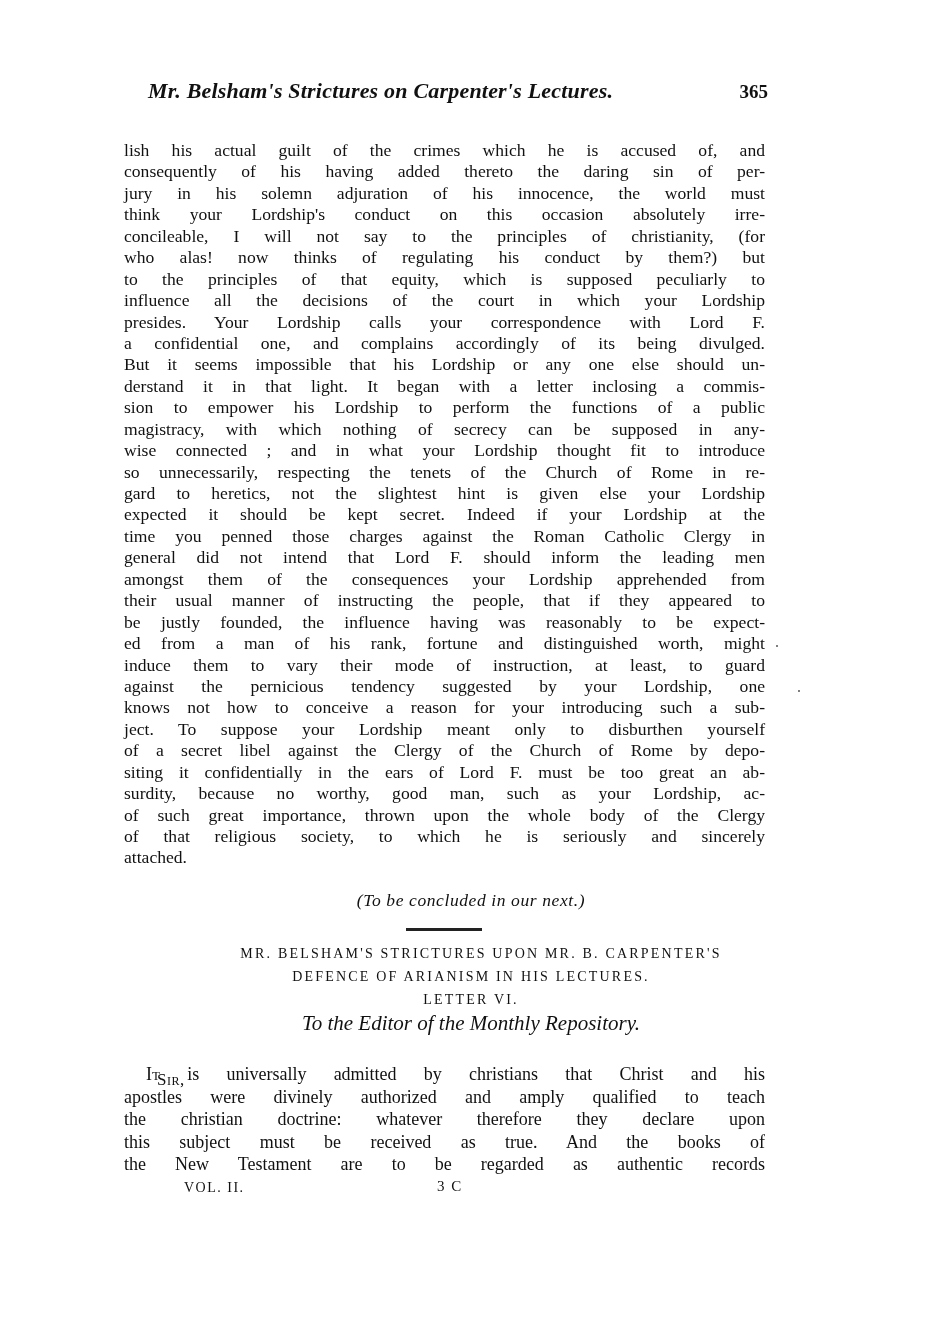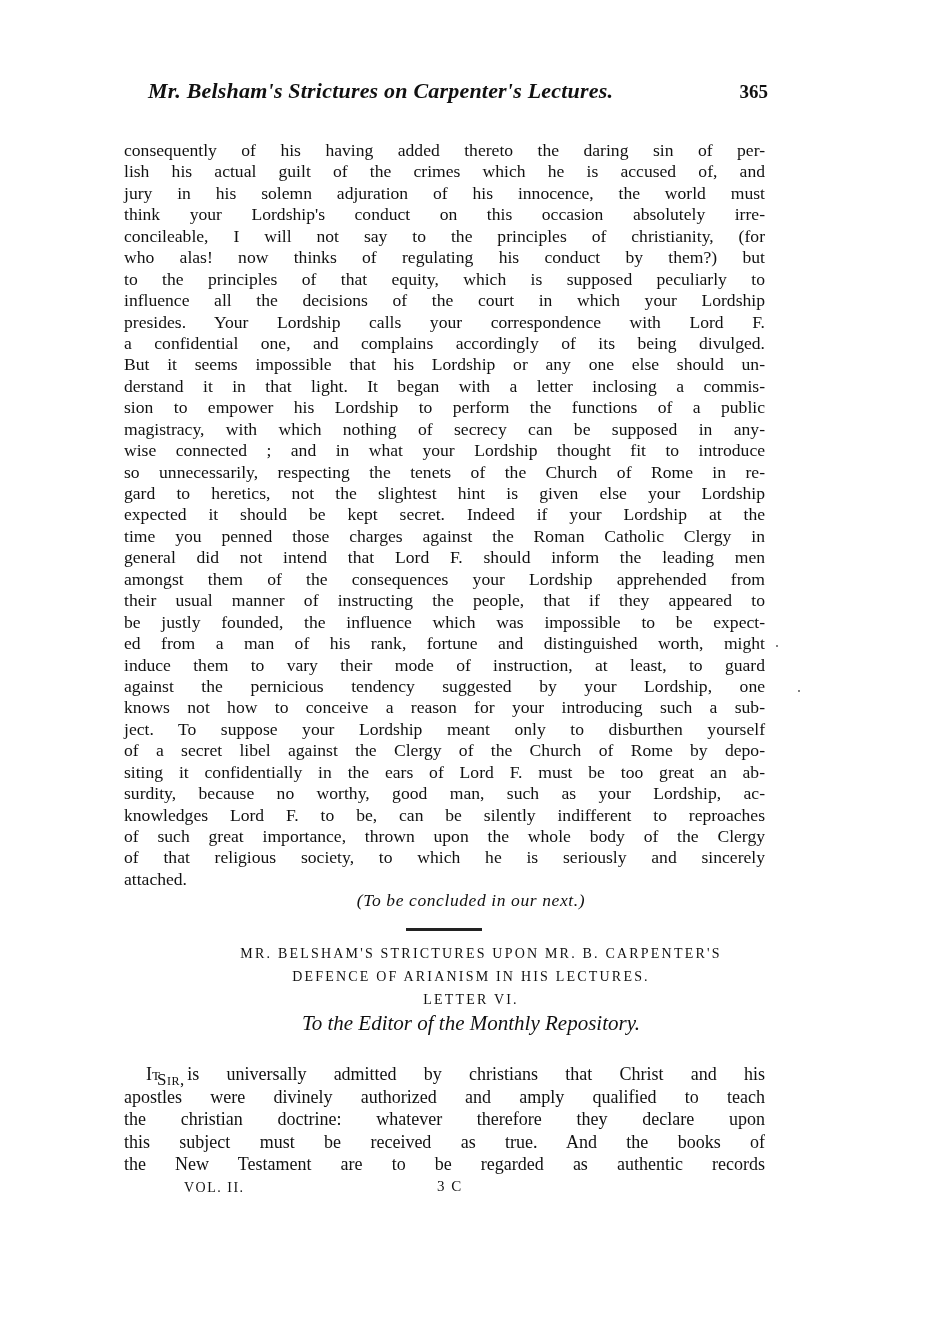--- a/index.html
+++ b/index.html
@@ -163,52 +163,51 @@
 <body>
 
 <div class="page">
 
   <div class="running-head">
     <span class="running-title">Mr. Belsham's Strictures on Carpenter's Lectures.</span>
     <span class="page-number">365</span>
   </div>
 
   <div class="body-text">
+    <span class="line">lish his actual guilt of the crimes which he is accused of, and</span>
     <span class="line">consequently of his having added thereto the daring sin of per-</span>
-    <span class="line">lish his actual guilt of the crimes which he is accused of, and</span>
     <span class="line">jury in his solemn adjuration of his innocence, the world must</span>
     <span class="line">think your Lordship's conduct on this occasion absolutely irre-</span>
     <span class="line">concileable, I will not say to the principles of christianity, (for</span>
     <span class="line">who alas! now thinks of regulating his conduct by them?) but</span>
     <span class="line">to the principles of that equity, which is supposed peculiarly to</span>
     <span class="line">influence all the decisions of the court in which your Lordship</span>
     <span class="line">presides. Your Lordship calls your correspondence with Lord F.</span>
     <span class="line">a confidential one, and complains accordingly of its being divulged.</span>
     <span class="line">But it seems impossible that his Lordship or any one else should un-</span>
     <span class="line">derstand it in that light. It began with a letter inclosing a commis-</span>
     <span class="line">sion to empower his Lordship to perform the functions of a public</span>
     <span class="line">magistracy, with which nothing of secrecy can be supposed in any-</span>
     <span class="line">wise connected ; and in what your Lordship thought fit to introduce</span>
     <span class="line">so unnecessarily, respecting the tenets of the Church of Rome in re-</span>
     <span class="line">gard to heretics, not the slightest hint is given else your Lordship</span>
     <span class="line">expected it should be kept secret. Indeed if your Lordship at the</span>
     <span class="line">time you penned those charges against the Roman Catholic Clergy in</span>
     <span class="line">general did not intend that Lord F. should inform the leading men</span>
     <span class="line">amongst them of the consequences your Lordship apprehended from</span>
     <span class="line">their usual manner of instructing the people, that if they appeared to</span>
-    <span class="line">be justly founded, the influence which was impossible to be expect-</span>
+    <span class="line">be justly founded, the influence having was reasonably to be expect-</span>
     <span class="line">ed from a man of his rank, fortune and distinguished worth, might</span>
     <span class="line">induce them to vary their mode of instruction, at least, to guard</span>
     <span class="line">against the pernicious tendency suggested by your Lordship, one</span>
     <span class="line">knows not how to conceive a reason for your introducing such a sub-</span>
     <span class="line">ject. To suppose your Lordship meant only to disburthen yourself</span>
     <span class="line">of a secret libel against the Clergy of the Church of Rome by depo-</span>
     <span class="line">siting it confidentially in the ears of Lord F. must be too great an ab-</span>
     <span class="line">surdity, because no worthy, good man, such as your Lordship, ac-</span>
-    <span class="line">knowledges Lord F. to be, can be silently indifferent to reproaches</span>
     <span class="line">of such great importance, thrown upon the whole body of the Clergy</span>
     <span class="line">of that religious society, to which he is seriously and sincerely</span>
     <span class="line last">attached.</span>
   </div>
 
   <div class="continued">
     <span>(To be concluded in our next.)</span>
   </div>
 
   <div class="divider"></div>

